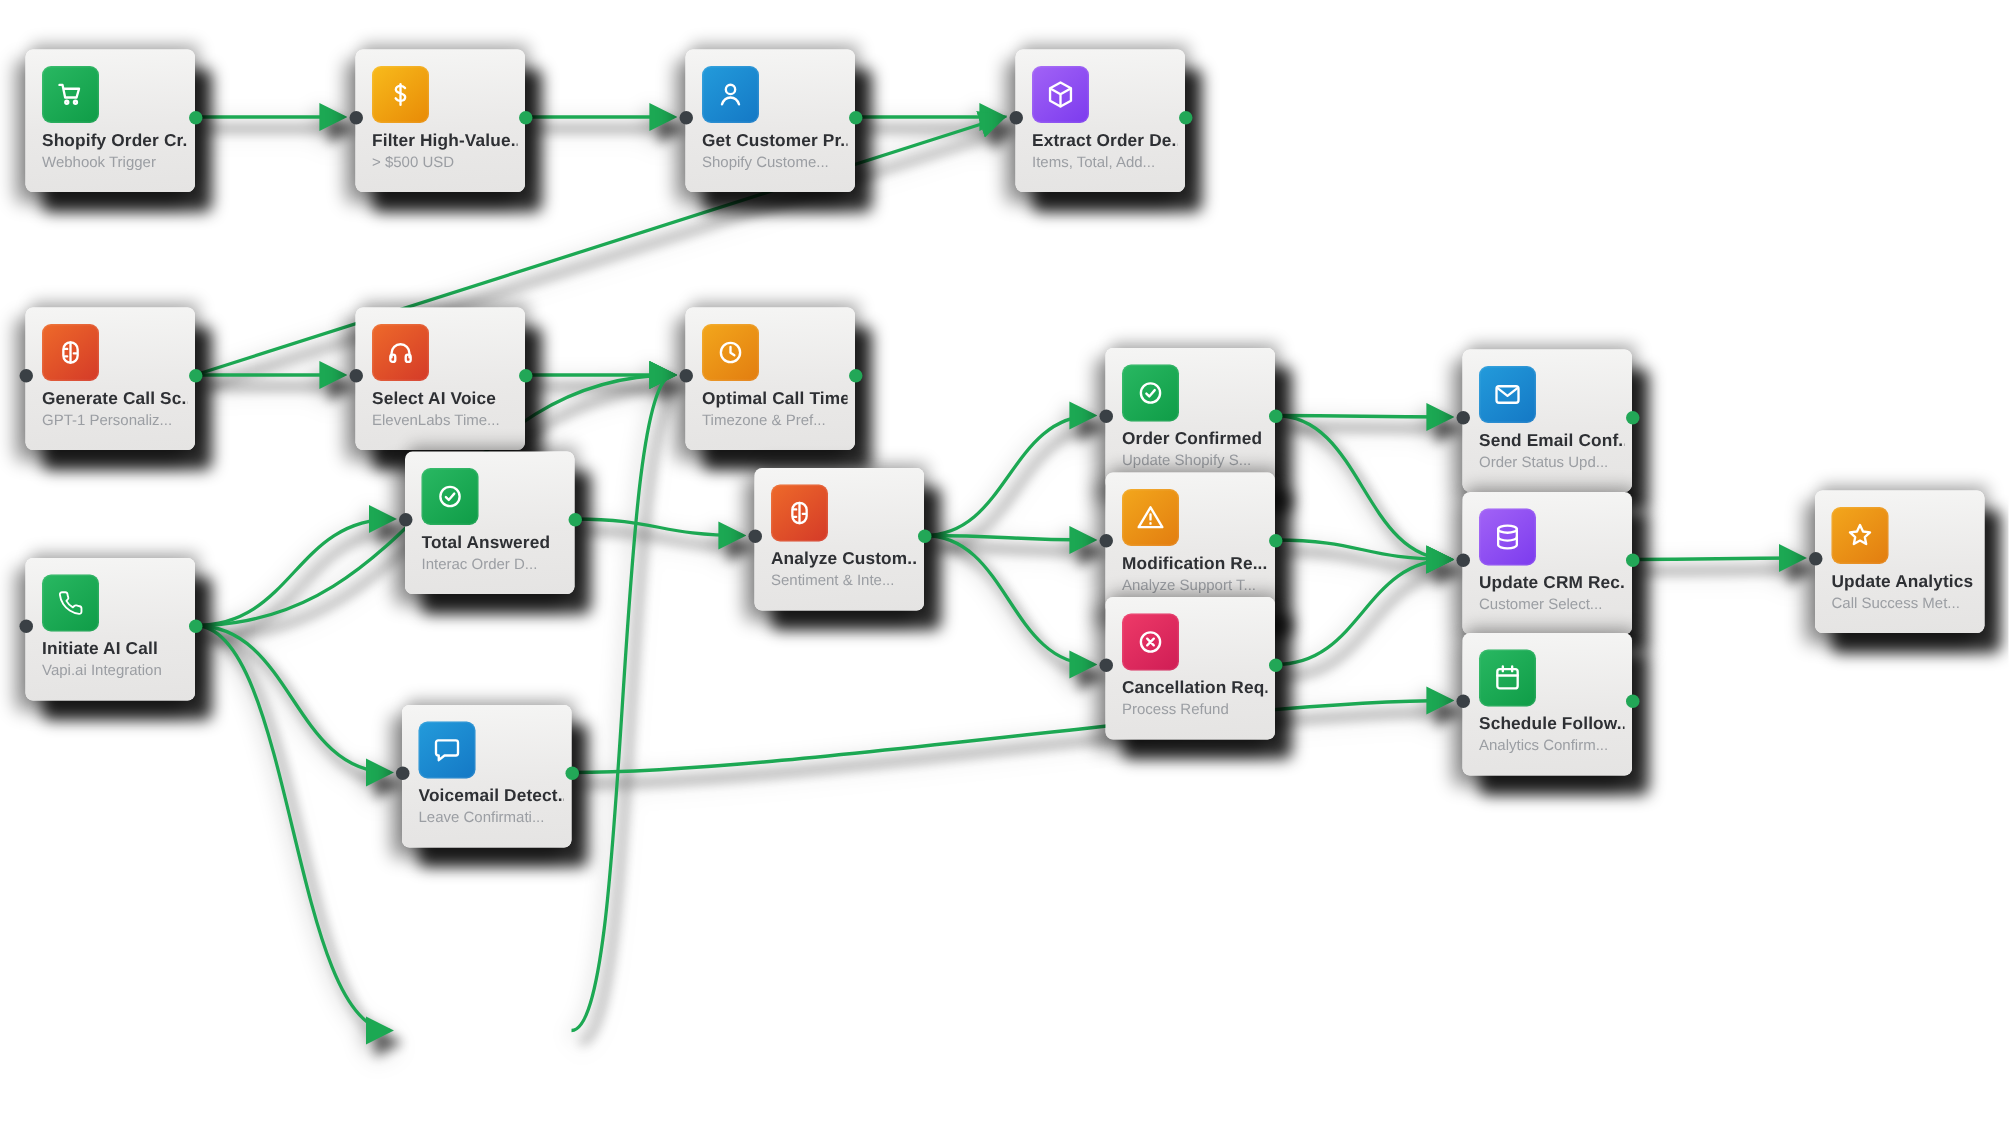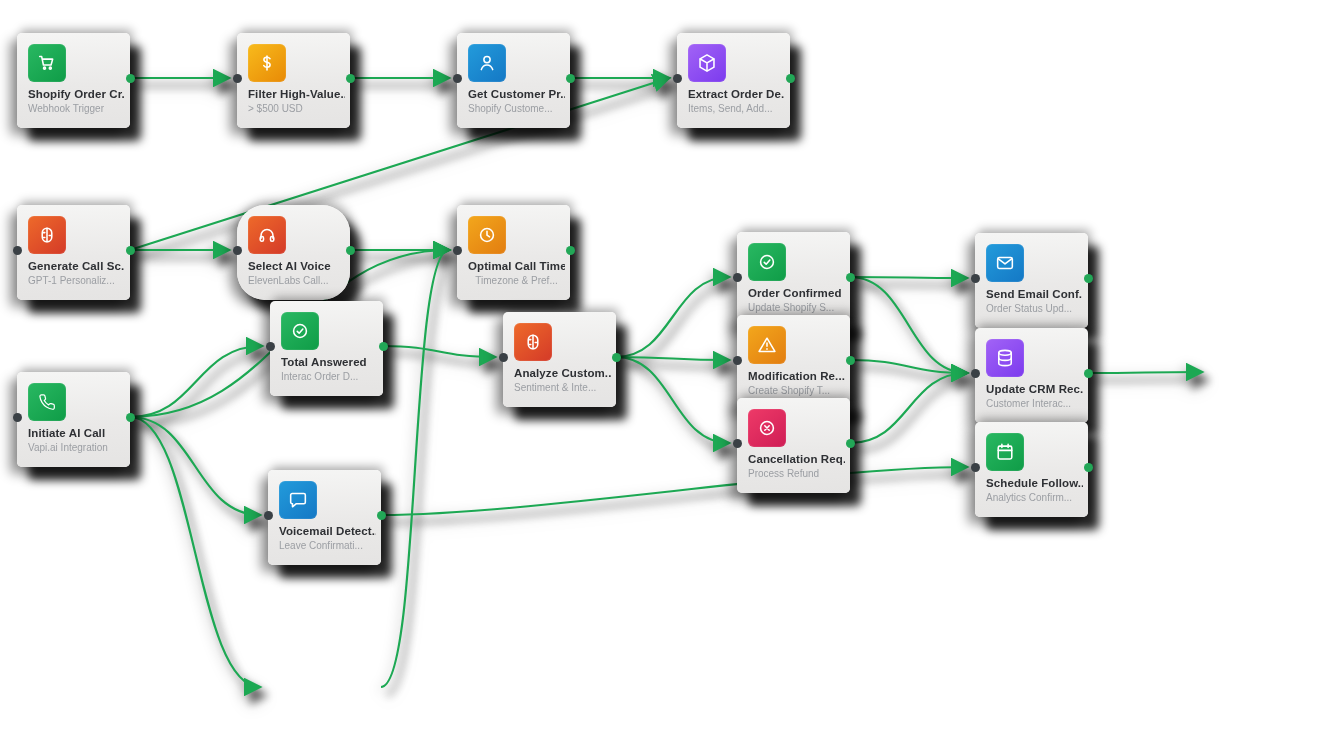--- a/index.html
+++ b/index.html
@@ -115,48 +115,48 @@
       <div class="node" style="left: 677px; top: 33px;">
     <span class="port port-in"></span>
     <span class="port port-out"></span>
     <div class="icon" style="background: linear-gradient(140deg, rgb(162, 99, 246), rgb(124, 59, 238));">
           <svg viewBox="0 0 24 24" fill="none" stroke="#fff" stroke-width="1.7" stroke-linecap="round" stroke-linejoin="round">
             <path d="M12 3.2l7.6 4.3v9L12 20.8l-7.6-4.3v-9z"></path>
             <path d="M4.6 7.6L12 11.9l7.4-4.3M12 11.9v8.6"></path>
           </svg>
         </div>
     <div class="title">Extract Order De...</div>
-    <div class="subtitle">Items, Send, Add...</div>
+    <div class="subtitle">Items, Total, Add...</div>
   </div>
       <div class="node" style="left: 17px; top: 205px;">
     <span class="port port-in"></span>
     <span class="port port-out"></span>
     <div class="icon" style="background: linear-gradient(140deg, rgb(238, 106, 42), rgb(212, 58, 40));">
           <svg viewBox="0 0 24 24" fill="none" stroke="#fff" stroke-width="1.7" stroke-linecap="round" stroke-linejoin="round">
             <path d="M12 4.6c-3 0-5.2 2.3-5.2 5.2v4.4c0 2.9 2.3 5.2 5.2 5.2s5.2-2.3 5.2-5.2V9.8c0-2.9-2.3-5.2-5.2-5.2z"></path>
             <path d="M12 4.6v14.8M9.6 9.4H7.9M16.1 12.6h-1.7M9.6 14.8H7.9"></path>
           </svg>
         </div>
     <div class="title">Generate Call Sc...</div>
     <div class="subtitle">GPT-1 Personaliz...</div>
   </div>
-      <div class="node" style="left: 237px; top: 205px; border-radius: 28px;">
+      <div class="node" style="left: 237px; top: 205px;">
     <span class="port port-in"></span>
     <span class="port port-out"></span>
     <div class="icon" style="background: linear-gradient(140deg, rgb(238, 106, 42), rgb(212, 58, 40));">
           <svg viewBox="0 0 24 24" fill="none" stroke="#fff" stroke-width="1.7" stroke-linecap="round" stroke-linejoin="round">
             <path d="M5.5 15.5v-3a6.5 6.5 0 0 1 13 0v3"></path>
             <rect x="4.6" y="13.6" width="3.6" height="5.2" rx="1.6"></rect>
             <rect x="15.8" y="13.6" width="3.6" height="5.2" rx="1.6"></rect>
           </svg>
         </div>
     <div class="title">Select AI Voice</div>
-    <div class="subtitle">ElevenLabs Call...</div>
-  </div>
-      <div class="node" style="left: 457px; top: 205px; text-align: center;">
+    <div class="subtitle">ElevenLabs Time...</div>
+  </div>
+      <div class="node" style="left: 457px; top: 205px;">
     <span class="port port-in"></span>
     <span class="port port-out"></span>
     <div class="icon" style="background: linear-gradient(140deg, rgb(243, 167, 28), rgb(226, 125, 16));">
           <svg viewBox="0 0 24 24" fill="none" stroke="#fff" stroke-width="1.7" stroke-linecap="round" stroke-linejoin="round">
             <circle cx="12" cy="12" r="7"></circle>
             <path d="M12 8v4.2l2.8 1.8"></path>
           </svg>
         </div>
     <div class="title">Optimal Call Time</div>
     <div class="subtitle">Timezone &amp; Pref...</div>
@@ -213,21 +213,21 @@
       <div class="node" style="left: 737px; top: 315px;">
     <span class="port port-in"></span>
     <span class="port port-out"></span>
     <div class="icon" style="background: linear-gradient(140deg, rgb(243, 167, 28), rgb(226, 125, 16));">
           <svg viewBox="0 0 24 24" fill="none" stroke="#fff" stroke-width="1.7" stroke-linecap="round" stroke-linejoin="round">
             <path d="M12 4.6L20.6 19H3.4z"></path>
             <path d="M12 9.8v3.6M12 16.2v.3"></path>
           </svg>
         </div>
     <div class="title">Modification Re...</div>
-    <div class="subtitle">Create Shopify T...</div>
+    <div class="subtitle">Analyze Support T...</div>
   </div>
       <div class="node" style="left: 737px; top: 398px;">
     <span class="port port-in"></span>
     <span class="port port-out"></span>
     <div class="icon" style="background: linear-gradient(140deg, rgb(238, 58, 104), rgb(207, 29, 85));">
           <svg viewBox="0 0 24 24" fill="none" stroke="#fff" stroke-width="1.7" stroke-linecap="round" stroke-linejoin="round">
             <circle cx="12" cy="12" r="7"></circle>
             <path d="M9.6 9.6l4.8 4.8M14.4 9.6l-4.8 4.8"></path>
           </svg>
         </div>
@@ -250,34 +250,45 @@
     <span class="port port-in"></span>
     <span class="port port-out"></span>
     <div class="icon" style="background: linear-gradient(140deg, rgb(162, 99, 246), rgb(124, 59, 238));">
           <svg viewBox="0 0 24 24" fill="none" stroke="#fff" stroke-width="1.7" stroke-linecap="round" stroke-linejoin="round">
             <ellipse cx="12" cy="6.3" rx="6.8" ry="2.6"></ellipse>
             <path d="M5.2 6.3v11.4c0 1.4 3 2.6 6.8 2.6s6.8-1.2 6.8-2.6V6.3"></path>
             <path d="M5.2 12c0 1.4 3 2.6 6.8 2.6s6.8-1.2 6.8-2.6"></path>
           </svg>
         </div>
     <div class="title">Update CRM Rec...</div>
-    <div class="subtitle">Customer Interac...</div>
+    <div class="subtitle">Customer Select...</div>
   </div>
       <div class="node" style="left: 975px; top: 422px;">
     <span class="port port-in"></span>
     <span class="port port-out"></span>
     <div class="icon" style="background: linear-gradient(140deg, rgb(41, 184, 98), rgb(15, 156, 71));">
           <svg viewBox="0 0 24 24" fill="none" stroke="#fff" stroke-width="1.7" stroke-linecap="round" stroke-linejoin="round">
             <rect x="4.6" y="5.6" width="14.8" height="14" rx="1.8"></rect>
             <path d="M4.6 10.2h14.8M8.6 3.6v3.4M15.4 3.6v3.4"></path>
           </svg>
         </div>
     <div class="title">Schedule Follow...</div>
     <div class="subtitle">Analytics Confirm...</div>
   </div>
+      <div class="node" style="left: 1210px; top: 327px;">
+    <span class="port port-in"></span>
+
+    <div class="icon" style="background: linear-gradient(140deg, rgb(243, 167, 28), rgb(226, 125, 16));">
+          <svg viewBox="0 0 24 24" fill="none" stroke="#fff" stroke-width="1.7" stroke-linecap="round" stroke-linejoin="round">
+            <path d="M12 4.4l2.2 4.7 5.1.6-3.8 3.5 1 5-4.5-2.5-4.5 2.5 1-5-3.8-3.5 5.1-.6z"></path>
+          </svg>
+        </div>
+    <div class="title">Update Analytics</div>
+    <div class="subtitle">Call Success Met...</div>
+  </div>
       <div class="node" style="left: 268px; top: 470px;">
     <span class="port port-in"></span>
     <span class="port port-out"></span>
     <div class="icon" style="background: linear-gradient(140deg, rgb(35, 155, 219), rgb(20, 120, 197));">
           <svg viewBox="0 0 24 24" fill="none" stroke="#fff" stroke-width="1.7" stroke-linecap="round" stroke-linejoin="round">
             <path d="M5.6 5h12.8c.9 0 1.6.7 1.6 1.6v7.8c0 .9-.7 1.6-1.6 1.6h-8.2L6 19.4V16h-.4c-.9 0-1.6-.7-1.6-1.6V6.6C4 5.7 4.7 5 5.6 5z"></path>
           </svg>
         </div>
     <div class="title">Voicemail Detect...</div>
     <div class="subtitle">Leave Confirmati...</div>

